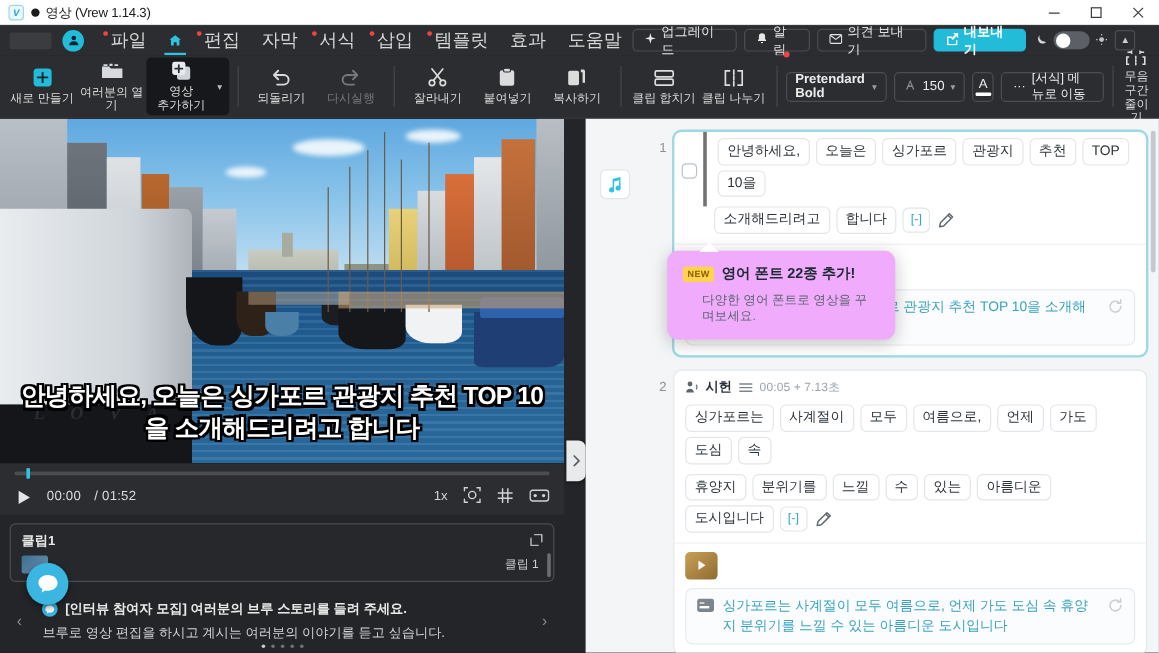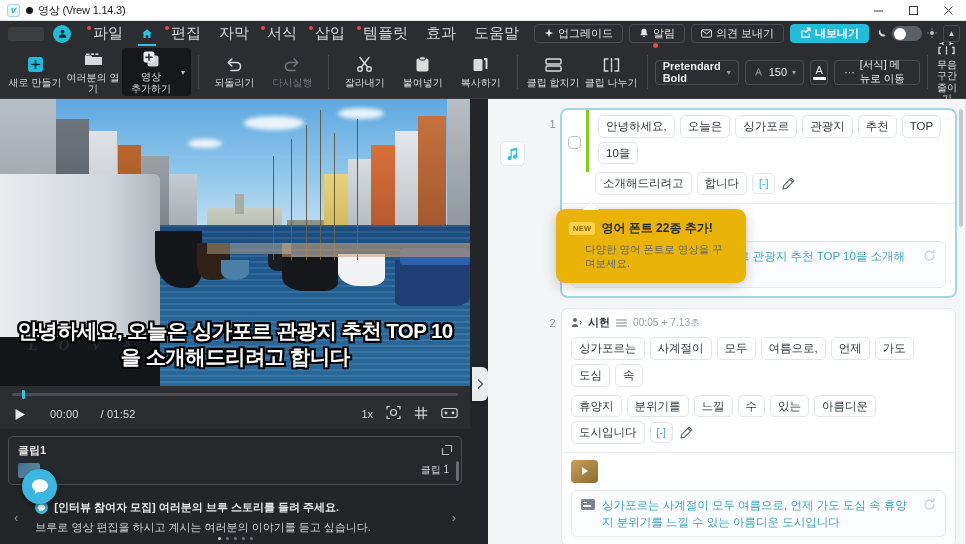--- a/index.html
+++ b/index.html
@@ -47,21 +47,21 @@
     font-size: 15px; color: #d8d8d8; white-space: nowrap;
   }
   .menu-item.active { color: #2fc3e0; }
   .menu-item.active::after {
     content: ""; position: absolute; left: 6px; right: 6px; bottom: 0; height: 2px; background: #2fc3e0;
   }
   .menu-item .dot {
     position: absolute; top: 5px; left: 3px; width: 4px; height: 4px; border-radius: 50%; background: #ef4444;
   }
   .menu-item.active .home-ico { display: flex; align-items: center; }
-  .hdr-right { margin-left: auto; display: flex; align-items: center; padding-right: 6px; gap: 6px; }
+  .hdr-right { margin-left: auto; display: flex; align-items: center; padding-right: 20px; gap: 6px; }
   .hdr-btn {
     height: 19px; display: flex; align-items: center; gap: 4px; padding: 0 9px;
     border: 1px solid #4a4d52; border-radius: 4px; font-size: 11px; color: #e2e2e2; background: transparent;
   }
   .hdr-btn.primary { background: #22bcd9; border-color: #22bcd9; color: #fff; font-weight: bold; }
   .theme-toggle { display: flex; align-items: center; gap: 5px; margin-left: 2px; }
   .toggle-track { width: 30px; height: 15px; border-radius: 8px; background: #5b6066; position: relative; }
   .toggle-knob { position: absolute; top: 1.5px; left: 1.5px; width: 12px; height: 12px; border-radius: 50%; background: #fff; }
   .caret-box { width: 17px; height: 17px; border: 1px solid #4a4d52; border-radius: 3px;
     display: flex; align-items: center; justify-content: center; font-size: 8px; color: #cfcfcf; }
@@ -131,21 +131,21 @@
   .subtitle-overlay {
     position: absolute; left: 0; right: 0; bottom: 16px; text-align: center; padding: 0 16px;
     font-size: 20.5px; font-weight: bold; color: #fff; line-height: 1.28; letter-spacing: -0.6px;
     text-shadow: -2px -2px 0 #000, 2px -2px 0 #000, -2px 2px 0 #000, 2px 2px 0 #000,
                  0 2px 0 #000, 2px 0 0 #000, 0 -2px 0 #000, -2px 0 0 #000;
   }
 
   .player-bar { background: #2b2d31; padding: 7px 12px 6px; flex: 0 0 auto; }
   .seek { height: 3px; background: #4a4d52; border-radius: 2px; position: relative; margin-bottom: 9px; }
   .seek-head { position: absolute; left: 10px; top: -3px; width: 3px; height: 9px; background: #2fc3e0; border-radius: 1px; }
-  .player-row { display: flex; align-items: center; gap: 22px; }
+  .player-row { display: flex; align-items: center; gap: 11px; }
   .play-btn { width: 16px; height: 16px; display: flex; align-items: center; justify-content: center; }
   .time-txt { font-size: 11px; color: #dcdcdc; letter-spacing: .2px; }
   .player-right { margin-left: auto; display: flex; align-items: center; gap: 13px; color: #cfd2d6; }
   .speed-txt { font-size: 11px; }
 
   .clip-panel {
     margin: 7px 8px 0; border: 1px solid #4a4d52; border-radius: 5px; background: #26282c;
     flex: 0 0 auto; height: 49px; position: relative; padding: 6px 9px;
   }
   .clip-title { font-size: 11px; color: #e8e8e8; font-weight: bold; }
@@ -194,21 +194,21 @@
   .srow-card {
     flex: 1; background: #fff; border: 1px solid #e4e8eb; border-radius: 7px; overflow: hidden;
   }
   .srow.selected .srow-card { border-color: #9fd8e3; box-shadow: 0 0 0 1px #9fd8e3; }
   .srow.selected { position: relative; }
   .card-head { display: flex; align-items: center; gap: 5px; padding: 6px 9px 2px; font-size: 10.5px; color: #707880; }
   .voice-name { color: #2b3038; font-weight: bold; font-size: 11px; }
   .hd-ico { display: flex; align-items: center; }
   .tc { color: #9aa2aa; font-size: 10px; letter-spacing: .1px; }
   .chips { padding: 5px 9px 8px; display: flex; flex-wrap: wrap; gap: 4px 5px; align-items: center; position: relative; }
-  .chips.first { border-left: 3px solid #84cc16; padding-left: 9px; }
+  .chips.first { border-left: 3px solid #737373; padding-left: 9px; }
   .chip {
     border: 1px solid #e2e6ea; border-radius: 5px; padding: 4px 7px; font-size: 11.5px; color: #2d333b;
     background: #fff; line-height: 1.1; white-space: nowrap;
   }
   .chip.blank { color: #2fa7c4; padding: 4px 6px; font-size: 10.5px; }
   .pencil { color: #5f666e; display: flex; align-items: center; padding: 0 2px; }
   .card-media { border-top: 1px solid #eef1f3; padding: 7px 9px 8px; }
   .thumb {
     width: 27px; height: 23px; border-radius: 4px; position: relative; overflow: hidden;
     background: linear-gradient(140deg,#5b86ad,#2e5374);
@@ -222,21 +222,21 @@
     margin-top: 7px; border: 1px solid #e7eaed; border-radius: 6px; padding: 6px 9px;
     display: flex; align-items: flex-start; gap: 7px; position: relative; background: #fbfcfd;
   }
   .cc-ico { width: 14px; height: 11px; border-radius: 2px; background: #7c858e; position: relative; flex: 0 0 14px; margin-top: 2px; }
   .cc-ico::before { content:""; position:absolute; left:2px; top:3px; width:4px; height:1.5px; background:#fff; }
   .cc-ico::after { content:""; position:absolute; left:2px; top:6.5px; width:8px; height:1.5px; background:#fff; }
   .txtline-text { flex: 1; font-size: 11.5px; color: #39a3be; line-height: 1.45; }
   .regen { color: #c9cfd4; flex: 0 0 auto; margin-top: 1px; }
 
   .tooltip {
-    position: absolute; left: 556px; top: 110px; width: 190px; background: #eab308; border-radius: 9px;
+    position: absolute; left: 556px; top: 110px; width: 190px; background: #f0abfc; border-radius: 9px;
     box-shadow: 0 3px 14px rgba(0,0,0,.22); padding: 11px 13px 12px; z-index: 40;
   }
   .tooltip::after {
     content: ""; position: absolute; left: 27px; top: -7px; border-left: 8px solid transparent;
     border-right: 8px solid transparent; border-bottom: 8px solid #fff;
   }
   .tt-head { display: flex; align-items: center; gap: 6px; margin-bottom: 6px; }
   .tt-badge { background: #ffd34d; color: #8a6100; font-size: 7.5px; font-weight: bold; border-radius: 3px; padding: 2px 4px; letter-spacing: .3px; }
   .tt-title { font-size: 12px; font-weight: bold; color: #1f2933; }
   .tt-sub { font-size: 10.5px; color: #5c6670; margin-left: 16px; }

